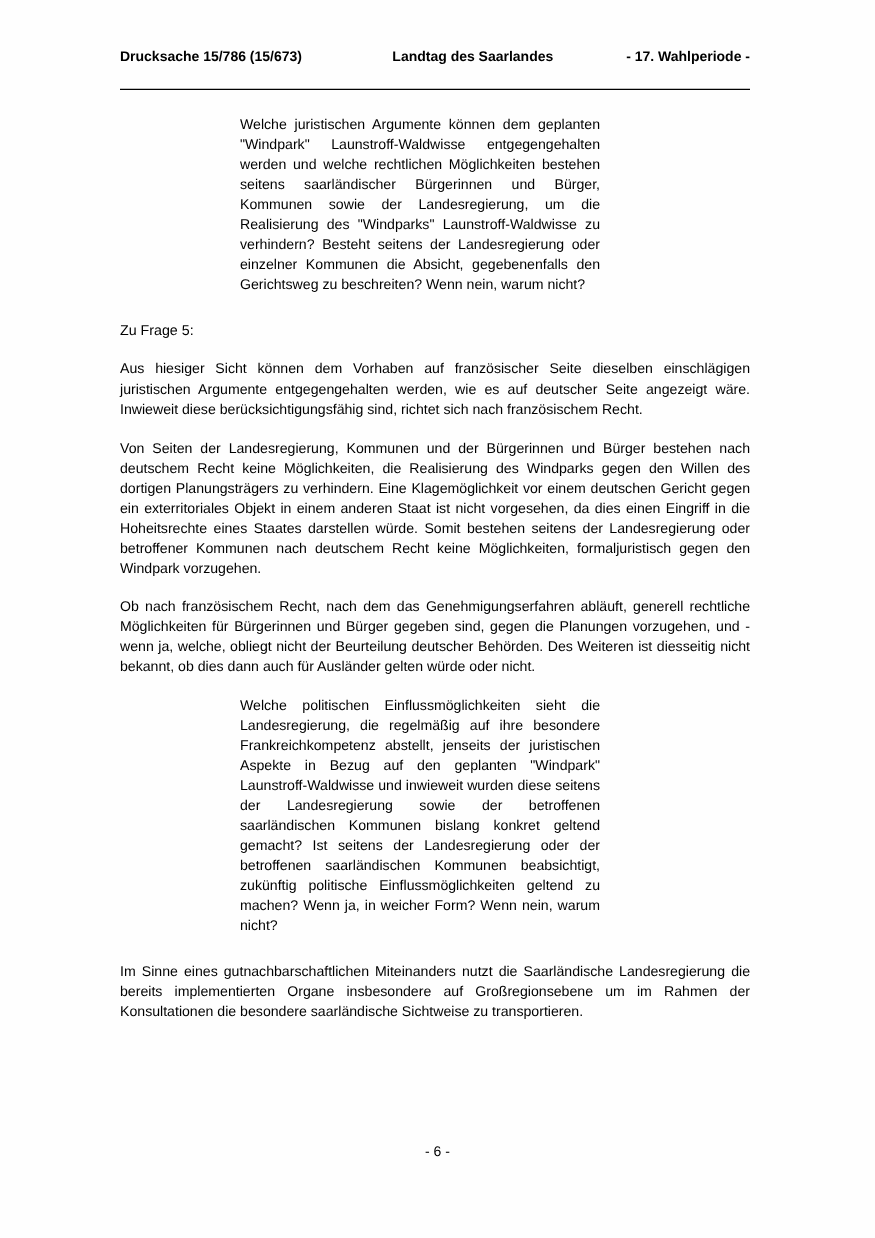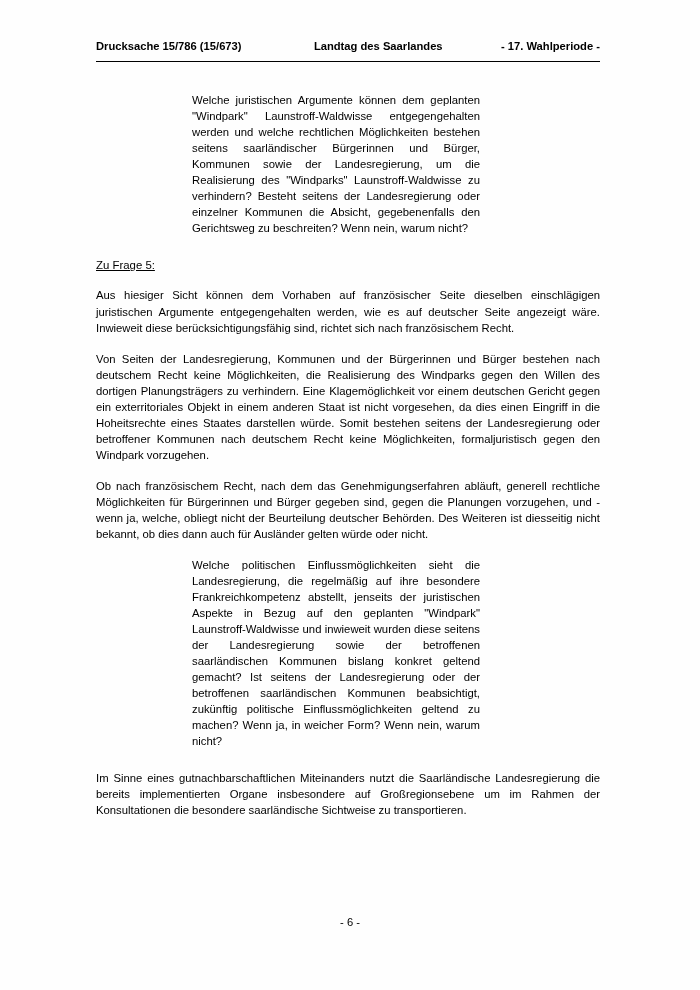--- a/index.html
+++ b/index.html
@@ -22,21 +22,21 @@
     background: #fefefe;
   }
   .header {
     position: absolute;
     top: 40px;
     left: 96px;
     width: 504px;
     font-size: 11.2px;
     font-weight: bold;
     border-bottom: 1px solid #000;
-    padding-bottom: 9px;
+    padding-bottom: 19px;
     display: flex;
     justify-content: space-between;
     white-space: nowrap;
   }
   .header .h-left { }
   .header .h-mid { margin-left: 14px; text-align: center; }
   .header .h-right { }
   .content {
     position: absolute;
     top: 92px;
@@ -50,21 +50,20 @@
     text-align: justify;
   }
   p.indented {
     margin-left: 96px;
     width: 288px;
     text-align: justify;
   }
   .qhead {
     font-size: 11.4px;
     font-weight: normal;
-    text-decoration: underline;
     margin: 0 0 14px 0;
   }
   .spacer-sm { height: 6px; }
   .footer {
     position: absolute;
     top: 916px;
     left: 0;
     width: 700px;
     text-align: center;
     font-size: 11.2px;

